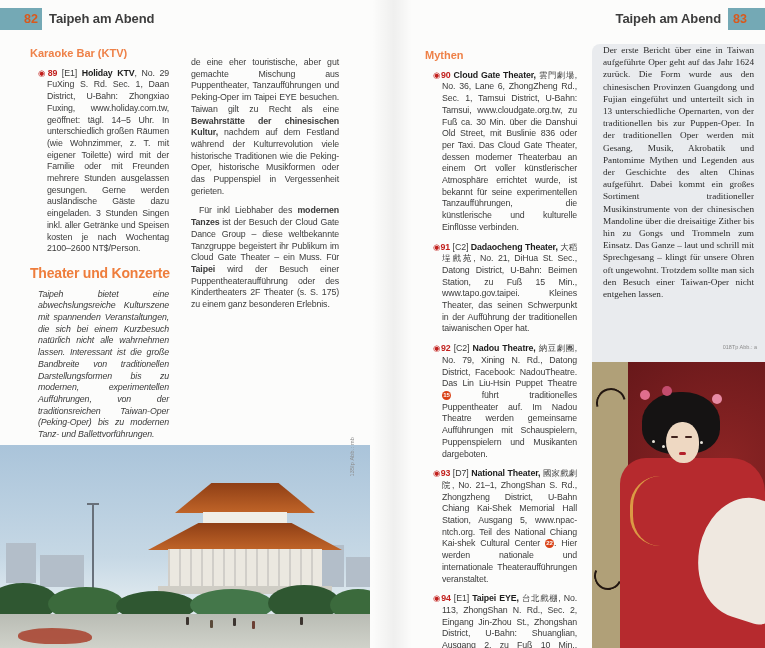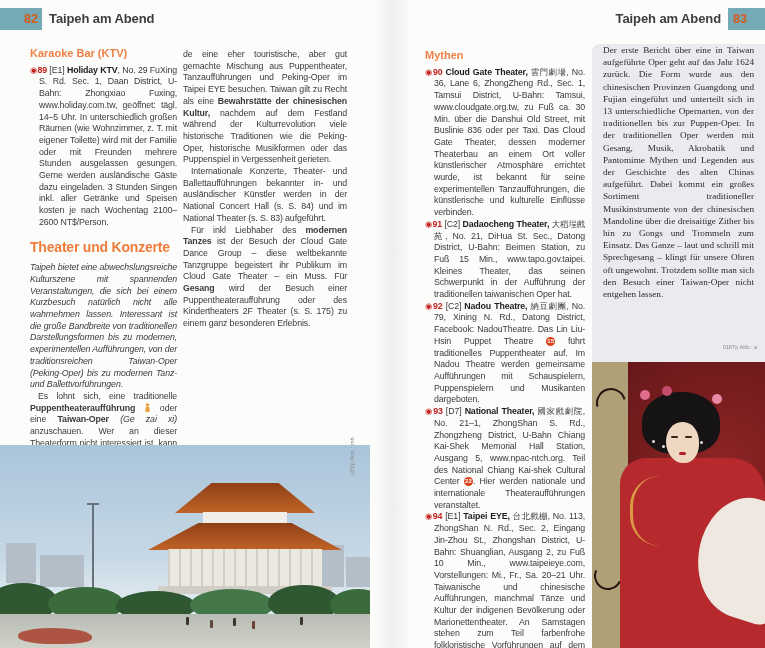--- a/index.html
+++ b/index.html
@@ -23,21 +23,21 @@
   .pagenum-left { right:4px; }
   .pagenum-right { left:5px; }
   .hdr-title { position:absolute; top:11px; font-size:13px; font-weight:bold; color:#3d3d3d; letter-spacing:-0.1px; }
   .hdr-title-left { left:49px; }
   .hdr-title-right { right:44px; }
   
   .col { position:absolute; text-align:justify; font-size:8.8px; line-height:11.7px; letter-spacing:-0.12px; }
   .c1 { left:30px;  top:48px; width:147px; }
   .c2 { left:183px; top:49px; width:164px; }
   .c3 { left:425px; top:50px; width:160px; }
-  .col p { margin:0; }
+  .col p { margin:8px; }
   .col p.indent { text-indent:8px; }
   h3.orange-sm { margin:0 0 5px 0; font-size:11px; font-weight:bold; color:#ee8148; letter-spacing:0; }
   h2.orange-lg { margin:13px 0 9px 0; font-size:14px; font-weight:bold; color:#ee7d3c; letter-spacing:-0.2px; }
   .italicpara { font-style:italic; }
   .entry { padding-left:9px; text-indent:-9px; }
   .mk { color:#c2201d; font-size:8.5px; }
   .num { color:#c2201d; font-weight:bold; }
   .grid { color:#3b3b3b; }
   b.nm { color:#1c1c1c; }
   .cjk { font-size:8.4px; }
@@ -137,22 +137,21 @@
     <h2 class="orange-lg">Theater und Konzerte</h2>
     <p class="italicpara">Taipeh bietet eine abwechslungsreiche Kulturszene mit spannenden Veranstaltungen, die sich bei einem Kurzbesuch natürlich nicht alle wahrnehmen lassen. Interessant ist die große Bandbreite von traditionellen Darstellungsformen bis zu modernen, experimentellen Aufführungen, von der traditionsreichen Taiwan-Oper (Peking-Oper) bis zu modernen Tanz- und Ballettvorführungen.</p>
     <p class="indent"><span>Es lohnt sich, eine traditionelle </span><b>Puppentheateraufführung</b> <svg class="puppet" width="7" height="9" viewBox="0 0 7 9">
           <circle cx="3.5" cy="2" r="1.8" fill="#e8a13c"></circle>
           <rect x="1.4" y="4" width="4.2" height="5" rx="1" fill="#e8a13c"></rect>
         </svg><span> oder eine </span><b>Taiwan-Oper</b><i> (Ge zai xi)</i><span> anzuschauen. Wer an dieser Theaterform nicht interessiert ist, kann am Wochenen-</span></p>
   </div>
 
   <div class="col c2">
     <p><span>de eine eher touristische, aber gut gemachte Mischung aus Puppentheater, Tanzaufführungen und Peking-Oper im Taipei EYE besuchen. Taiwan gilt zu Recht als eine </span><b>Bewahrstätte der chinesischen Kultur,</b><span> nachdem auf dem Festland während der Kulturrevolution viele historische Traditionen wie die Peking-Oper, historische Musikformen oder das Puppenspiel in Vergessenheit gerieten.</span></p>
-    <p class="indent">Internationale Konzerte, Theater- und Ballettaufführungen bekannter in- und ausländischer Künstler werden in der National Concert Hall (s. S. 84) und im National Theater (s. S. 83) aufgeführt.</p>
-    <p class="indent"><span>Für inkl Liebhaber des </span><b>modernen Tanzes</b><span> ist der Besuch der Cloud Gate Dance Group – diese weltbekannte Tanzgruppe begeistert ihr Publikum im Cloud Gate Theater – ein Muss. Für </span><b>Gesang</b><span> wird der Besuch einer Puppentheateraufführung oder des Kindertheaters 2F Theater (s. S. 175) zu einem ganz besonderen Erlebnis.</span></p>
+    <p class="indent"><span>Für inkl Liebhaber des </span><b>modernen Tanzes</b><span> ist der Besuch der Cloud Gate Dance Group – diese weltbekannte Tanzgruppe begeistert ihr Publikum im Cloud Gate Theater – ein Muss. Für </span><b>Taipei</b><span> wird der Besuch einer Puppentheateraufführung oder des Kindertheaters 2F Theater (s. S. 175) zu einem ganz besonderen Erlebnis.</span></p>
   </div>
 
 
   <div class="photo-left">
     <div class="pl-sky"></div>
     <div class="pl-city" style="left:6px; top:98px; width:30px; height:40px;"></div>
     <div class="pl-city" style="left:40px; top:110px; width:44px; height:32px;"></div>
     <div class="pl-city" style="left:318px; top:100px; width:26px; height:42px;"></div>
     <div class="pl-city" style="left:346px; top:112px; width:24px; height:30px;"></div>
     <div class="pl-lamp"></div>

